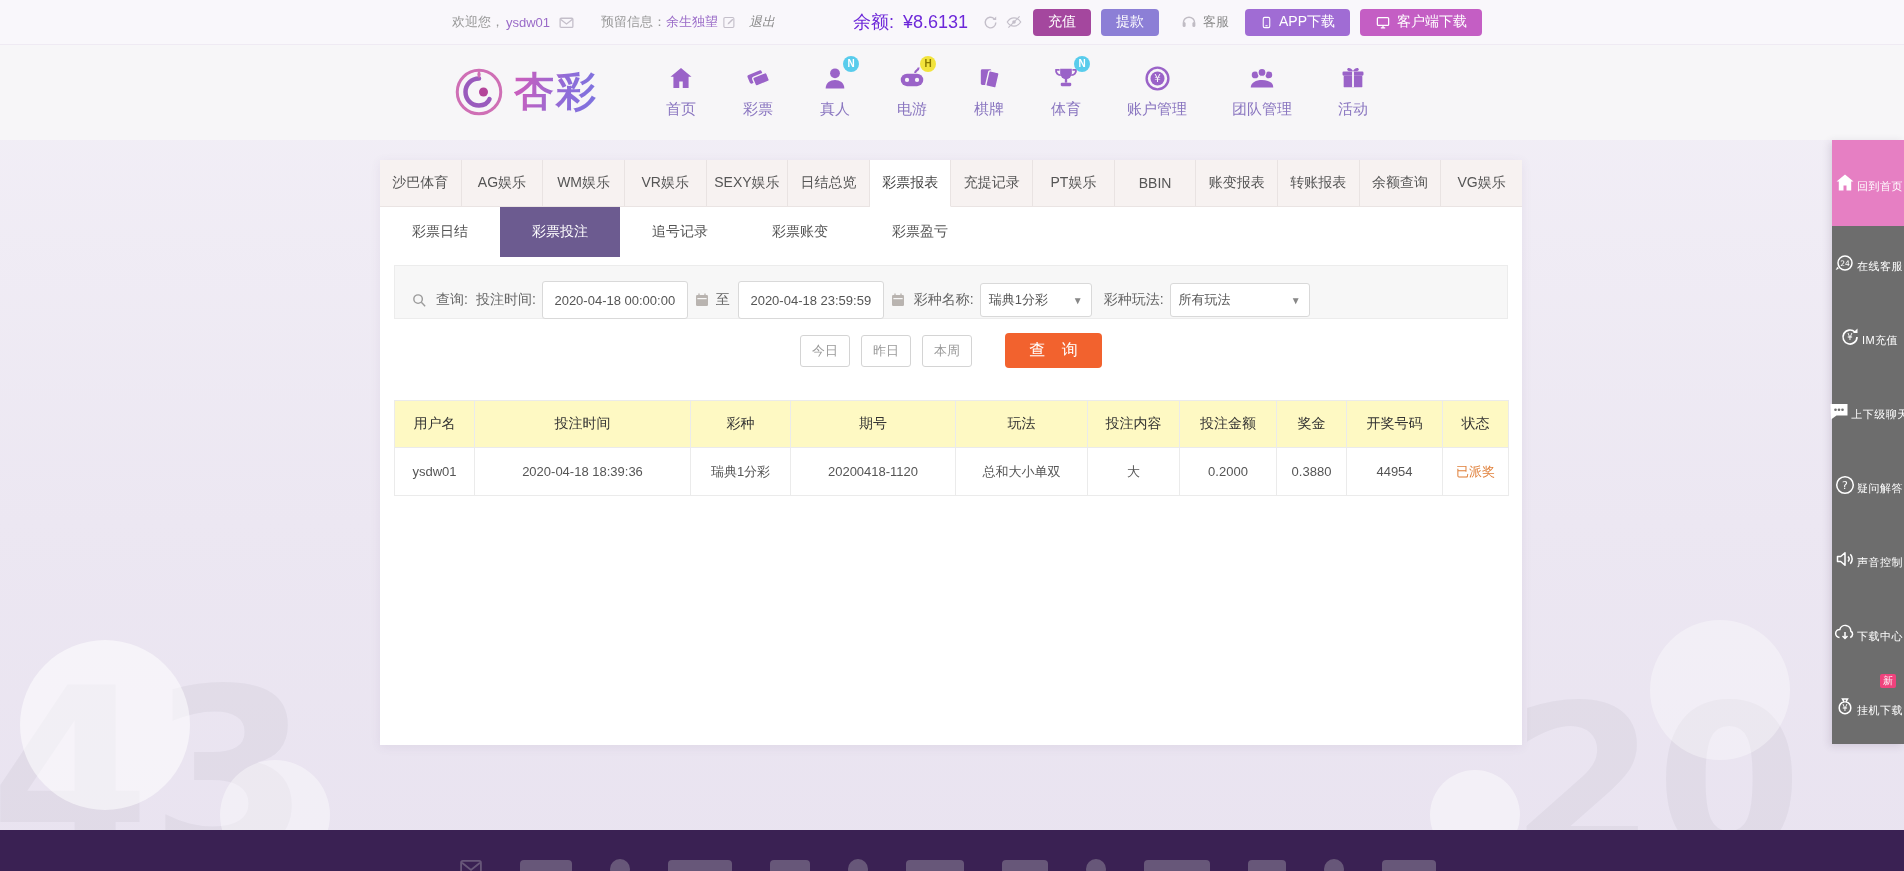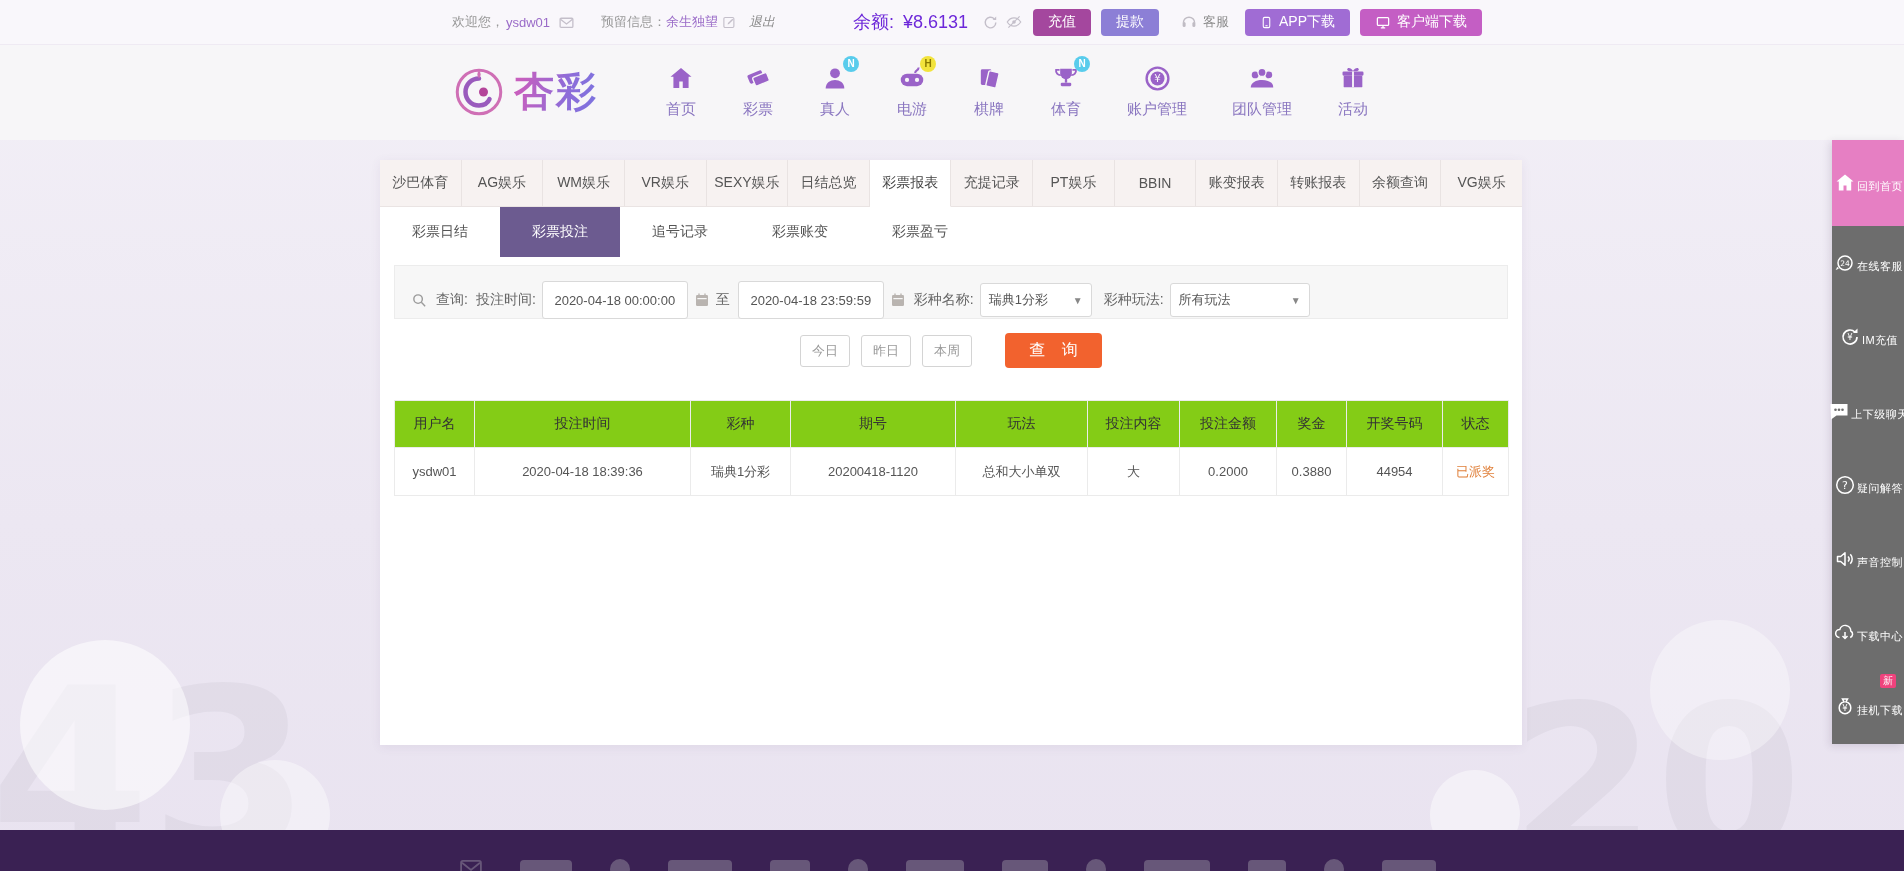--- a/index.html
+++ b/index.html
@@ -69,21 +69,21 @@
   
   .btnrow{margin-top:14px;display:flex;justify-content:center;align-items:center;gap:11px}
   .qbtn{width:48px;height:30px;background:#fff;border:1px solid #d4d4d4;border-radius:3px;color:#9a9a9a;
     font-size:13px;display:flex;align-items:center;justify-content:center;cursor:pointer}
   .search-btn{width:97px;height:35px;background:#f2622e;border-radius:4px;color:#fff;font-size:16px;
     display:flex;align-items:center;justify-content:center;margin-left:22px;cursor:pointer;letter-spacing:6px;padding-left:6px;box-sizing:border-box}
   
   .tablewrap{margin:32px 14px 0 14px}
   table{border-collapse:collapse;table-layout:fixed;width:1114px;font-size:14px;color:#555}
   th,td{border:1px solid #ebebeb;text-align:center;overflow:hidden;white-space:nowrap}
-  thead th{height:44px;background:#84cc16;color:#333;font-weight:normal;font-size:14px}
+  thead th{height:44px;background:#fef9c3;color:#333;font-weight:normal;font-size:14px}
   tbody td{height:45px;background:#fff;font-size:13px}
   td.status{color:#e0813c;cursor:pointer}
   
   .bottomrow{margin:22px 14px 0 14px;display:flex;align-items:center;justify-content:space-between}
   .note{color:#e14b4b;font-size:12px}
   .pager{display:flex;align-items:center;font-size:13px;color:#777}
   .page-badge{margin:0 8px;min-width:19px;height:19px;background:#f2622e;color:#fff;border-radius:2px;
     display:flex;align-items:center;justify-content:center;font-size:12px;cursor:pointer;padding:0 3px}
   .goto-input{width:44px;height:24px;border:1px solid #d9d9d9;border-radius:2px;margin:0 8px;font-size:13px;text-align:center}
   .go-btn{margin-left:10px;width:38px;height:26px;background:#f2622e;border-radius:3px;color:#fff;font-size:13px;

